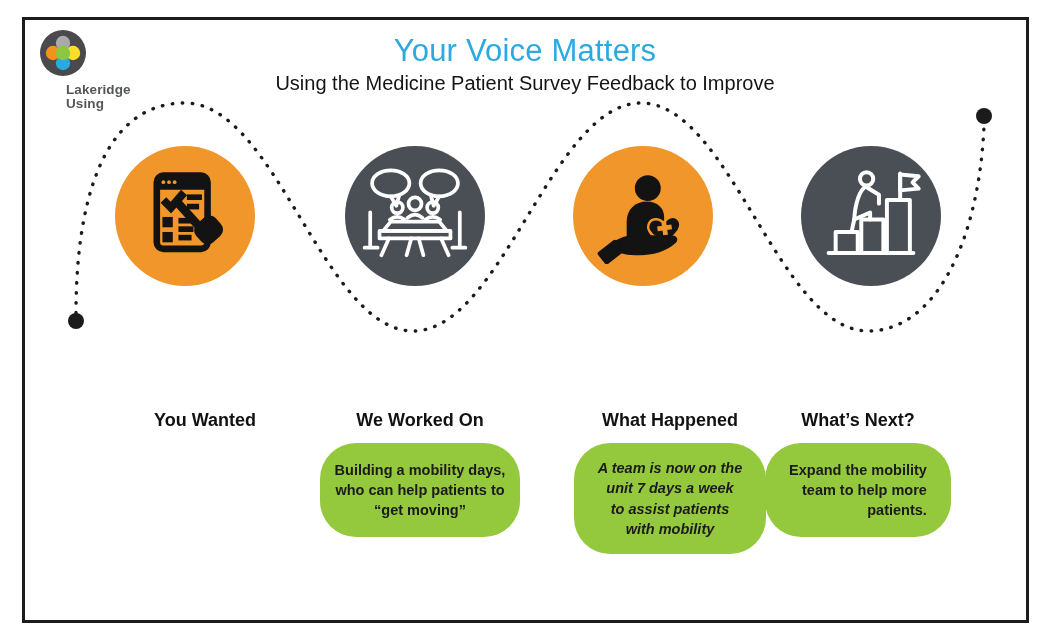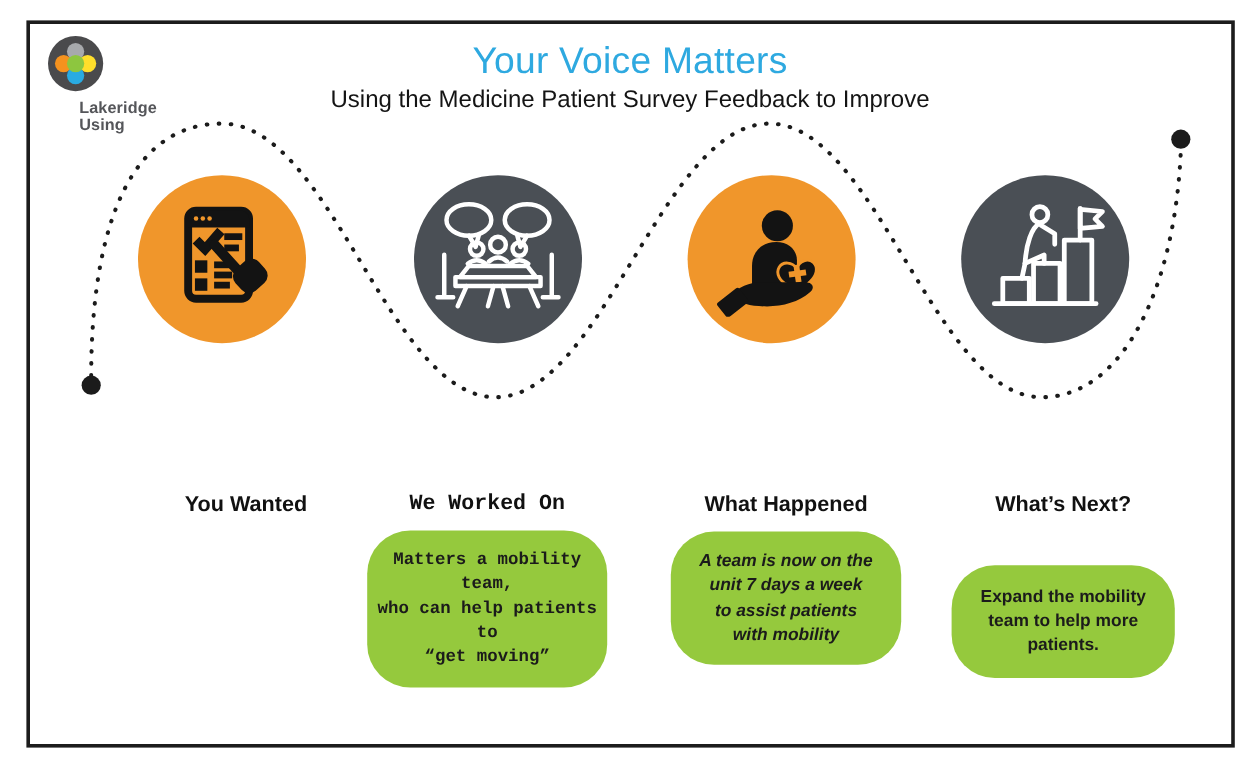--- a/index.html
+++ b/index.html
@@ -17,29 +17,29 @@
   .subtitle{position:absolute;left:0;top:72px;width:100%;text-align:center;font-size:20px;font-weight:400;color:#141414;}
 
   
   .circle{position:absolute;top:146px;width:140px;height:140px;border-radius:50%;display:flex;align-items:center;justify-content:center;}
   .circle.orange{background:#F0962B;}
   .circle.gray{background:#4A4F55;}
   .circle.p1{left:115px;} .circle.p2{left:345px;} .circle.p3{left:573px;} .circle.p4{left:801px;}
 
   
   .step-col{position:absolute;top:410px;width:212px;display:flex;flex-direction:column;align-items:center;}
-  .step-col.p1{left:99px;} .step-col.p2{left:300px;font-family:Liberation Mono, monospace;} .step-col.p3{left:549px;} .step-col.p4{left:780px;gap:28px;}
+  .step-col.p1{left:99px;} .step-col.p2{left:314px;} .step-col.p3{left:564px;} .step-col.p4{left:752px;}
   .step-heading{font-size:18px;font-weight:700;color:#111;text-align:center;}
   .card{margin-top:12px;background:#95C93D;border-radius:36px;display:flex;align-items:center;justify-content:center;
         font-size:14.5px;font-weight:700;color:#1b1b1b;text-align:center;line-height:1.4;white-space:pre-line;
         padding:15px 8px;box-sizing:border-box;}
   .card.c1{width:184px;min-height:94px;}
   .card.c2{width:200px;min-height:94px;}
   .card.c3{width:192px;min-height:100px;font-style:italic;}
-  .card.c4{width:186px;min-height:94px;}
+  .card.c4{width:186px;min-height:94px;text-align:right;}
 </style>
 </head>
 <body>
 
 <div class="canvas">
   <div class="frame"></div>
 
   <svg class="wave" width="1050" height="637" viewBox="0 0 1050 637">
     <path d="M 76 313 C 76 218 96 103 185 103 C 276 103 324 331 413 331 C 502 331 552 103 641 103 C 730 103 779 331 868 331 C 936 331 979 240 984 126" fill="none" stroke="#1b1b1b" stroke-width="3.4" stroke-linecap="round" stroke-dasharray="0.5 9.5"></path>
     <circle cx="76" cy="321" r="8" fill="#1b1b1b"></circle>
@@ -140,21 +140,21 @@
       <path d="M 41 64 L 38 78"></path>
     </svg>
   </div>
 
   <div class="step-col p1">
     <div class="step-heading">You Wanted</div>
   </div>
 
   <div class="step-col p2">
     <div class="step-heading">We Worked On</div>
-    <div class="card c2">Matters a mobility team,
+    <div class="card c2">Building a mobility days,
 who can help patients to
 “get moving”</div>
   </div>
 
   <div class="step-col p3">
     <div class="step-heading">What Happened</div>
     <div class="card c3">A team is now on the
 unit 7 days a week
 to assist patients
 with mobility</div>

